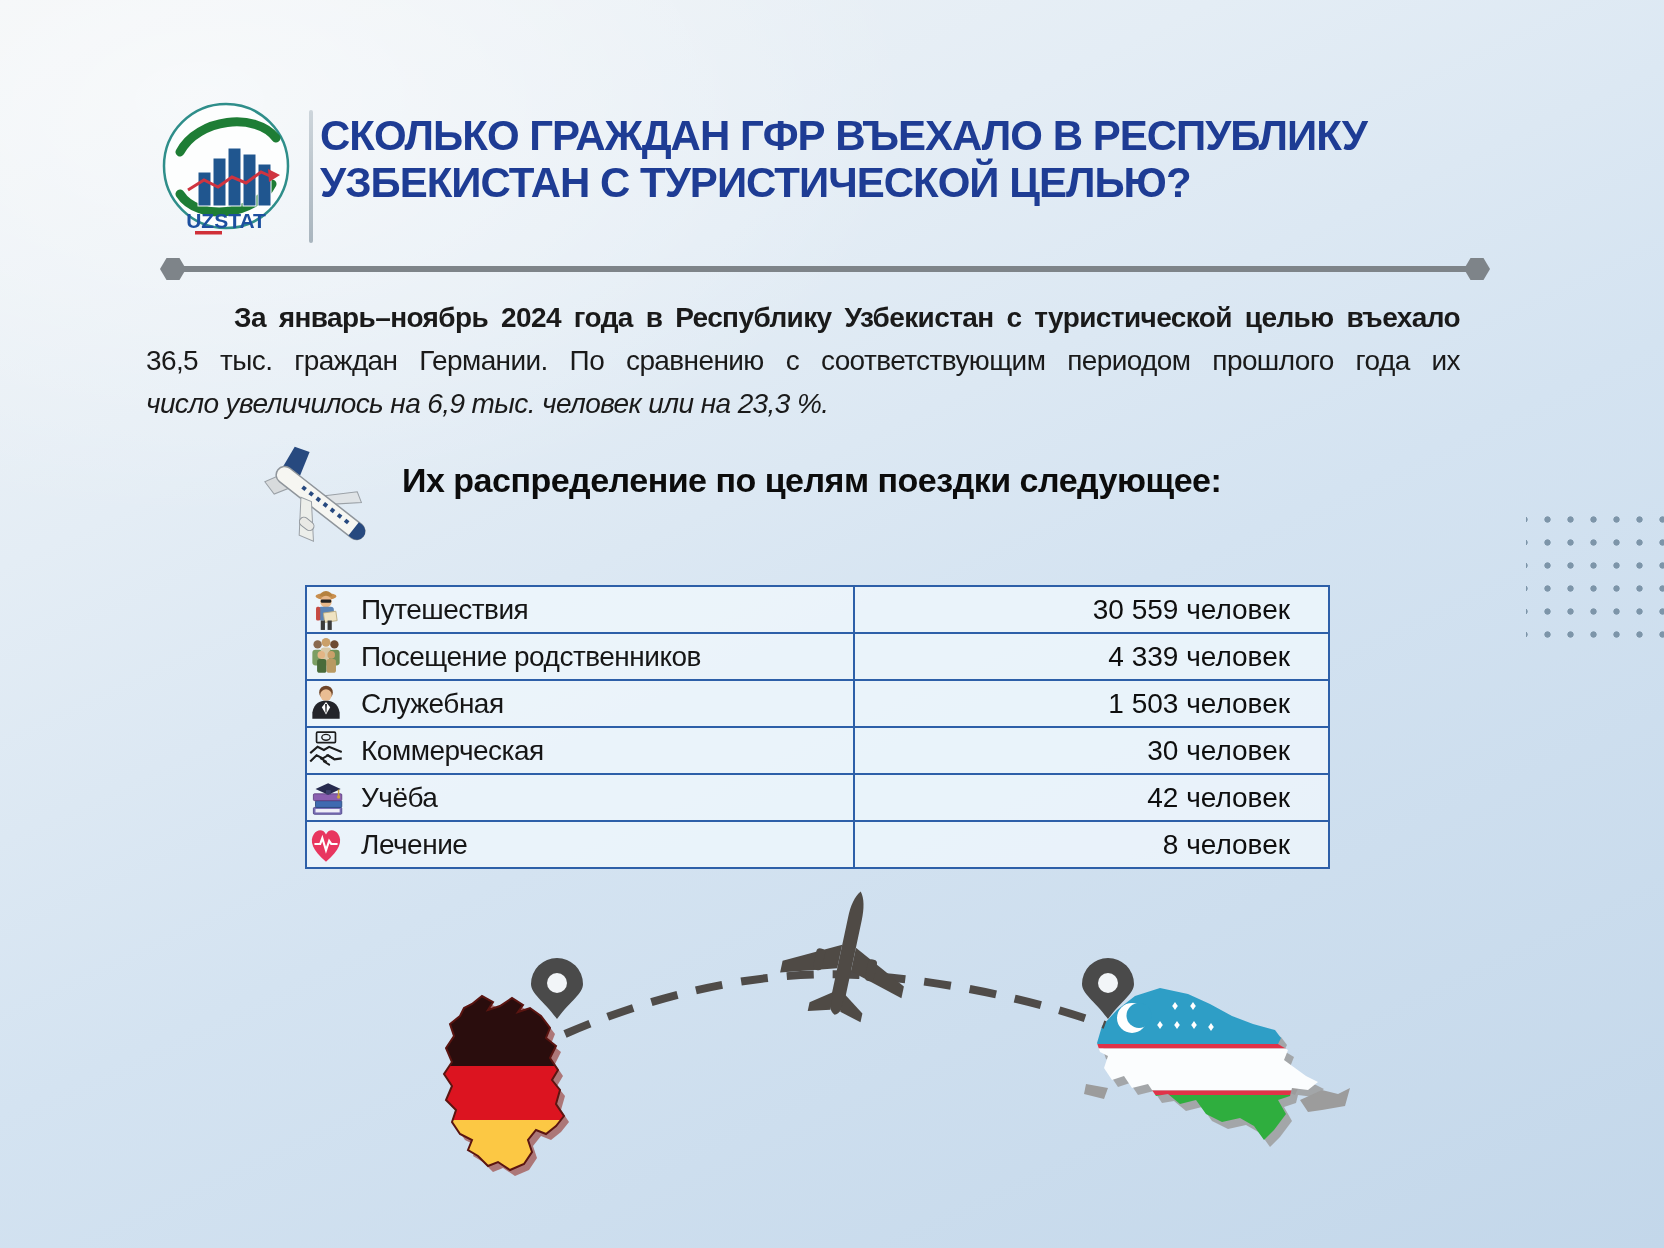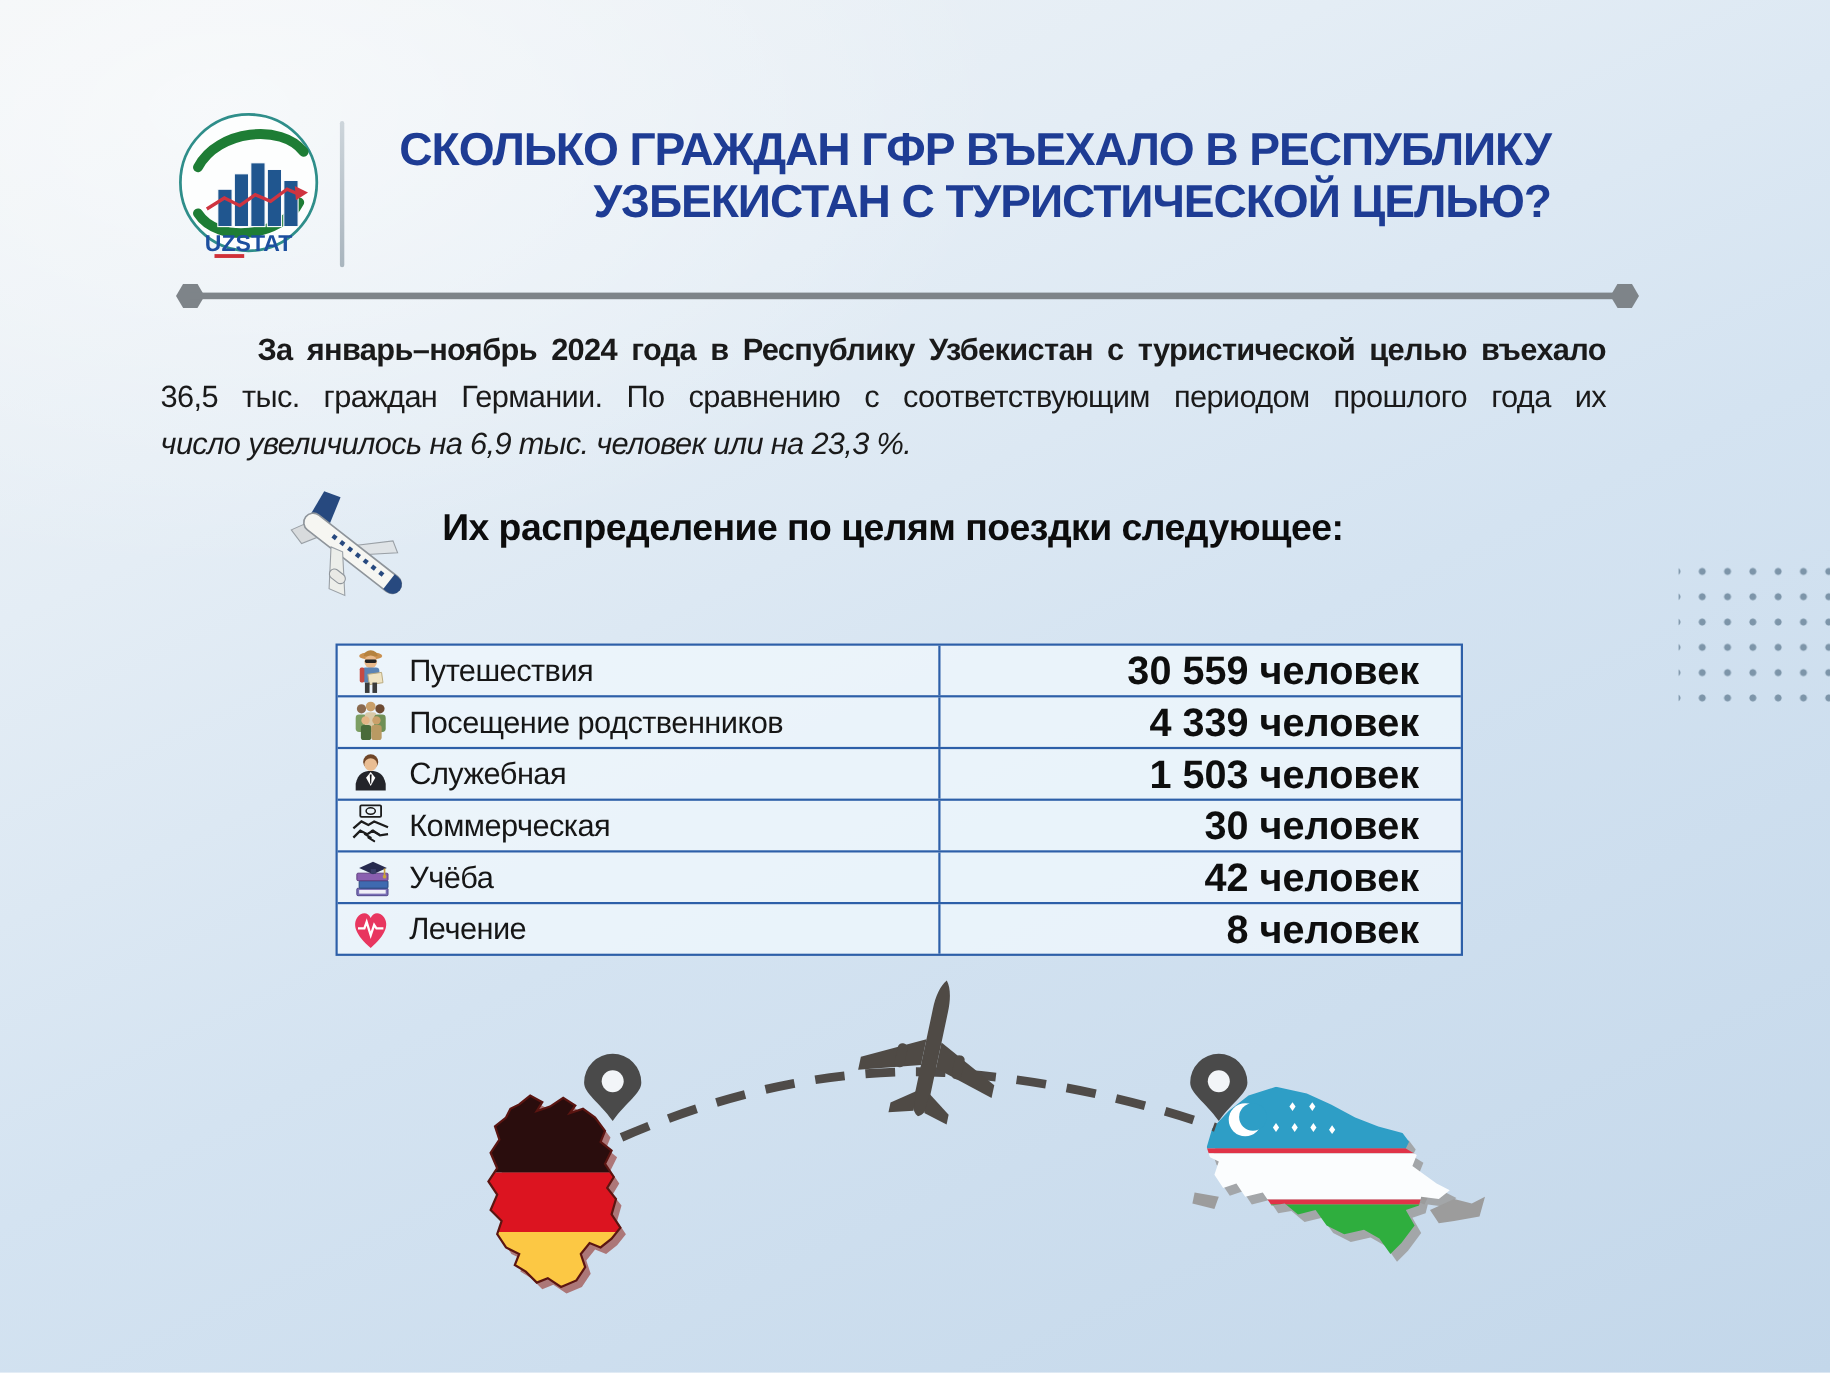--- a/index.html
+++ b/index.html
@@ -7,21 +7,21 @@
     position:relative;width:1664px;height:1248px;overflow:hidden;
     font-family:"Liberation Sans",sans-serif;
     background:
       radial-gradient(1200px 700px at 12% 8%, rgba(255,255,255,0.55), rgba(255,255,255,0) 60%),
       linear-gradient(155deg,#f1f4f6 0%,#e4edf5 28%,#d4e3f1 55%,#c3d7ea 100%);
   }
   
   .logo{position:absolute;left:158px;top:100px;}
   .vline{position:absolute;left:309px;top:110px;width:4px;height:133px;
     background:linear-gradient(#cdd5db,#a9b5be);border-radius:2px;}
-  .title{position:absolute;left:320px;top:112px;width:1090px;text-align:right;
+  .title{position:absolute;left:320px;top:112px;width:1090px;text-align:left;
     color:#1e3c94;font-weight:bold;font-size:42px;line-height:47px;letter-spacing:-1px;}
   
   .divider{position:absolute;left:160px;top:258px;width:1330px;height:22px;}
   .divider .bar{position:absolute;left:12px;right:12px;top:8px;height:6px;background:#7e8489;}
   .divider .cap{position:absolute;top:0;width:26px;height:22px;background:#7e8489;
     clip-path:polygon(25% 0,75% 0,100% 50%,75% 100%,25% 100%,0 50%);}
   .divider .cap.left{left:0;}
   .divider .cap.right{right:0;}
   
   .intro{position:absolute;left:146px;top:296px;width:1314px;font-size:28px;line-height:43px;
@@ -32,24 +32,24 @@
   
   .plane-cartoon{position:absolute;left:256px;top:444px;}
   .section-heading{position:absolute;left:402px;top:461px;font-size:34px;font-weight:bold;
     color:#0c0c0c;letter-spacing:-0.5px;}
   
   .purpose-table{position:absolute;left:305px;top:585px;width:1025px;
     border:2px solid #2d5fa8;background:rgba(240,247,253,0.78);box-sizing:border-box;}
   .p-row{display:flex;height:45px;border-top:2px solid #2d5fa8;}
   .p-row:first-child{border-top:none;}
   .cell-label{width:548px;box-sizing:border-box;border-right:2px solid #2d5fa8;display:flex;
-    align-items:center;padding-left:11px;gap:16px;font-size:28px;color:#161616;letter-spacing:-0.5px;}
+    align-items:center;gap:16px;font-size:28px;color:#161616;letter-spacing:-0.5px;}
   .cell-label svg{flex-shrink:0;}
   .cell-value{flex:1;display:flex;align-items:center;justify-content:flex-end;
-    padding-right:38px;font-weight:bold;font-size:36px;color:#0e0e0e;}
+    padding-right:38px;font-weight:normal;font-size:28px;color:#0e0e0e;}
   
   .bottom-art{position:absolute;left:360px;top:838px;}
   
   .dots{position:absolute;left:1526px;top:500px;width:138px;height:144px;
     background-image:radial-gradient(circle,#7d95a9 2.8px,rgba(0,0,0,0) 3.5px);
     background-size:23px 23px;background-position:10px 8px;}
 </style>
 </head>
 <body>
 

